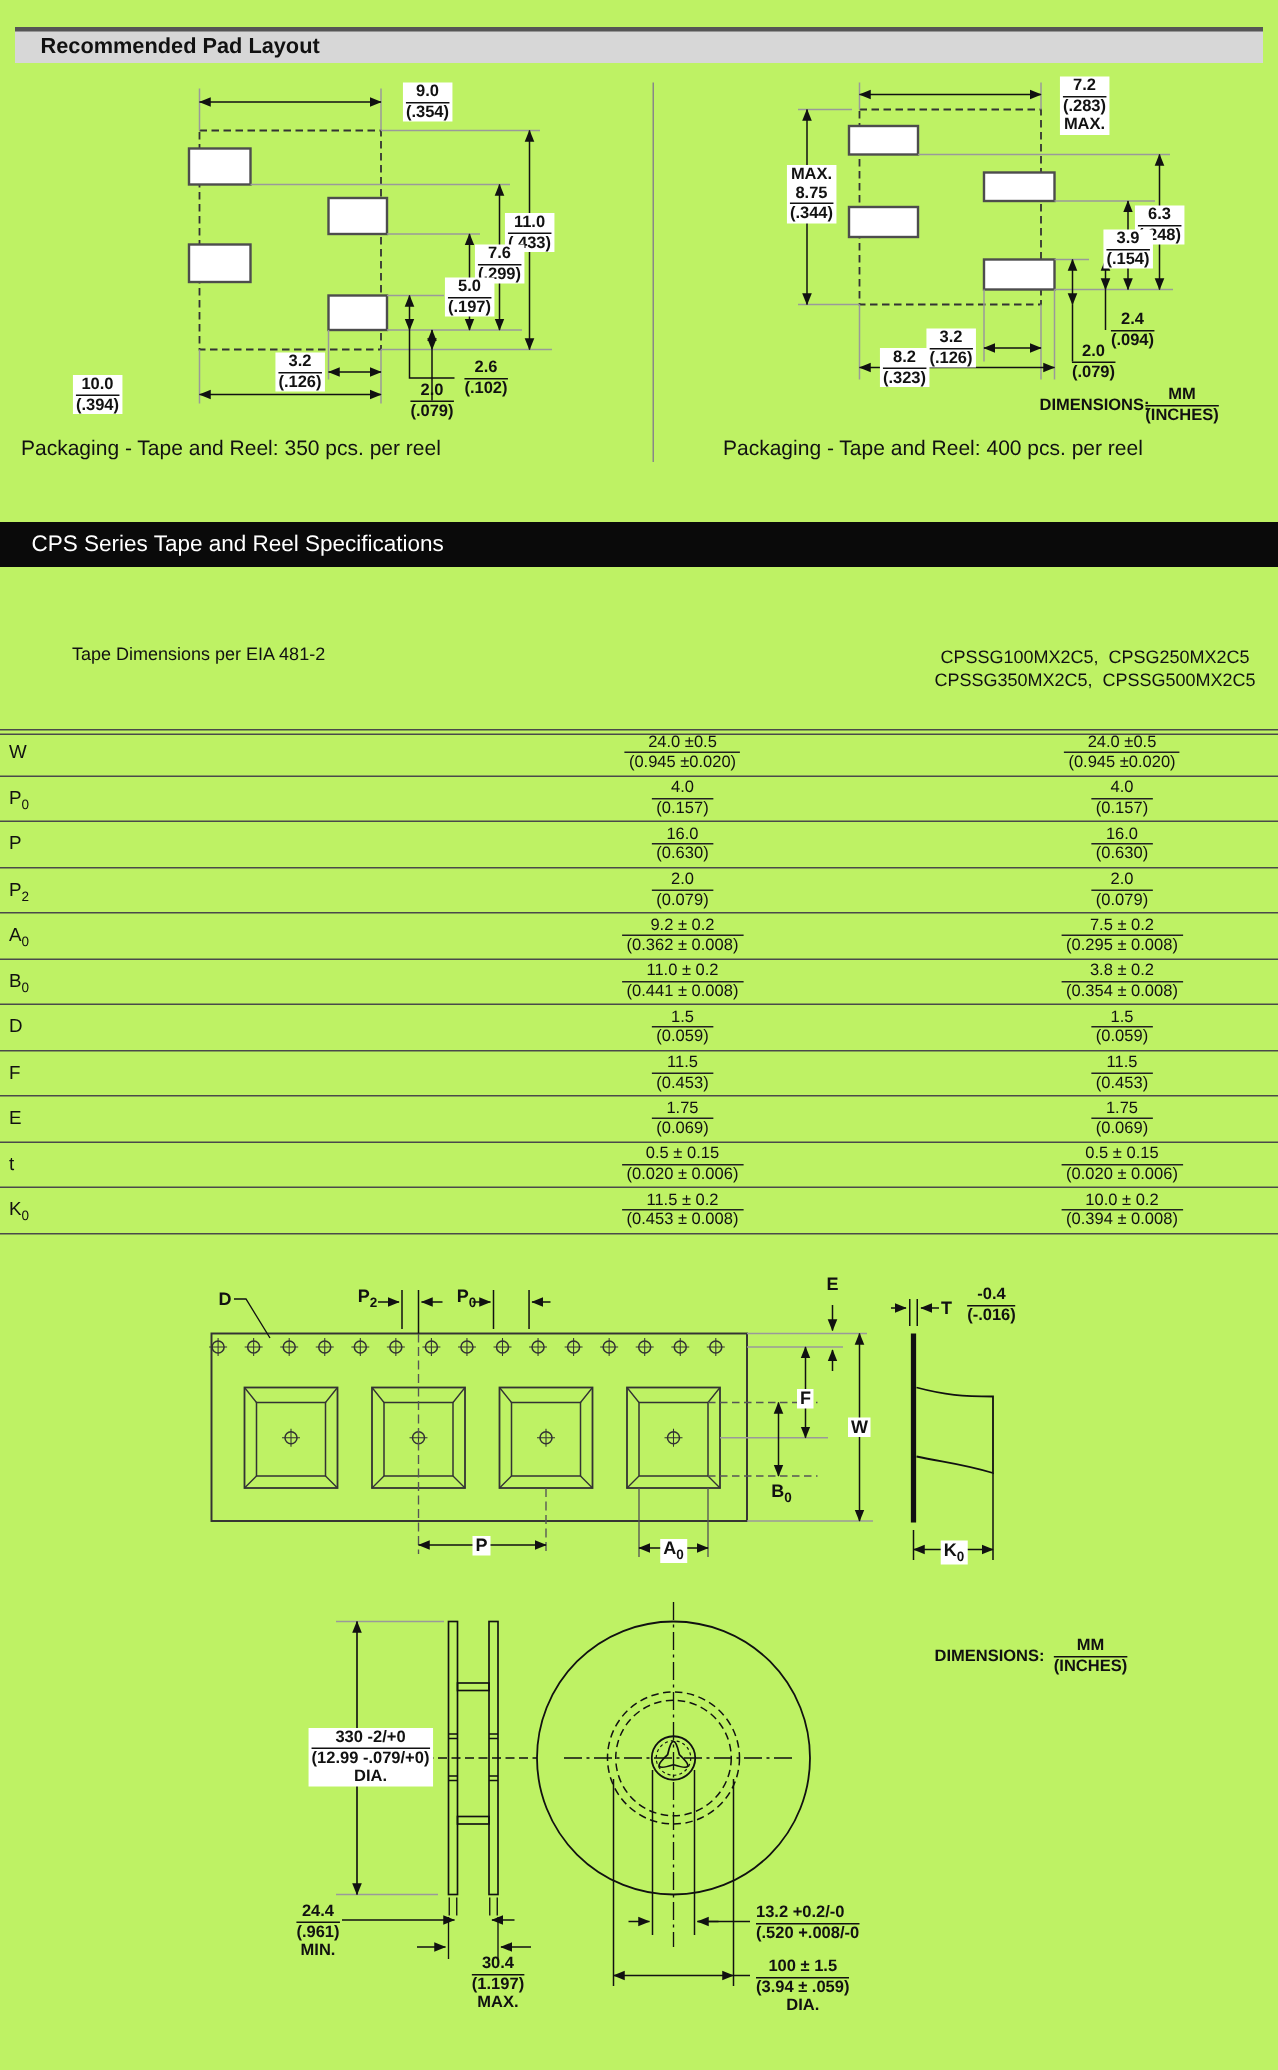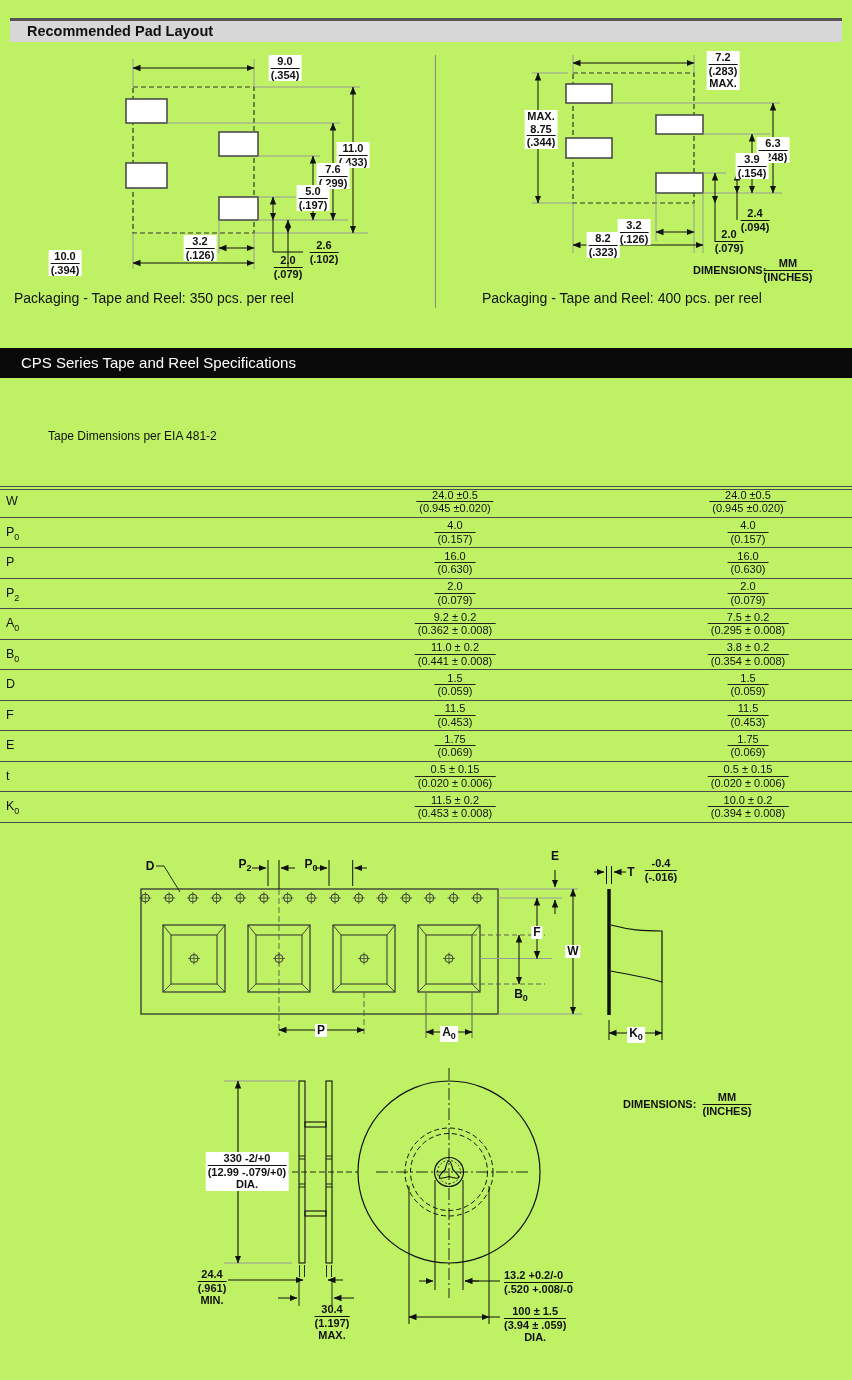--- a/index.html
+++ b/index.html
@@ -212,20 +212,24 @@
 
   <div class="divider"></div>
   <span class="caption" style="left:14px;">Packaging - Tape and Reel: 350 pcs. per reel</span>
   <span class="caption" style="left:482px;text-align:center;">Packaging - Tape and Reel: 400 pcs. per reel</span>
 
   <div class="blackbar">
     <span>CPS Series Tape and Reel Specifications</span>
   </div>
 
   <span class="tabletitle">Tape Dimensions per EIA 481-2</span>
+  <div class="colhead" style="left:730px;">
+    <div>CPSSG100MX2C5,&nbsp; CPSG250MX2C5</div>
+    <div>CPSSG350MX2C5,&nbsp; CPSSG500MX2C5</div>
+  </div>
 
   <div class="spec-table">
     <div class="hair"></div>
     <div class="trow">
         <span class="rlab"><span>W</span><sub></sub></span>
         <span class="cell c1">
           <span class="mm">24.0 ±0.5</span>
           <span class="in">(0.945 ±0.020)</span>
         </span>
         <span class="cell c2">

